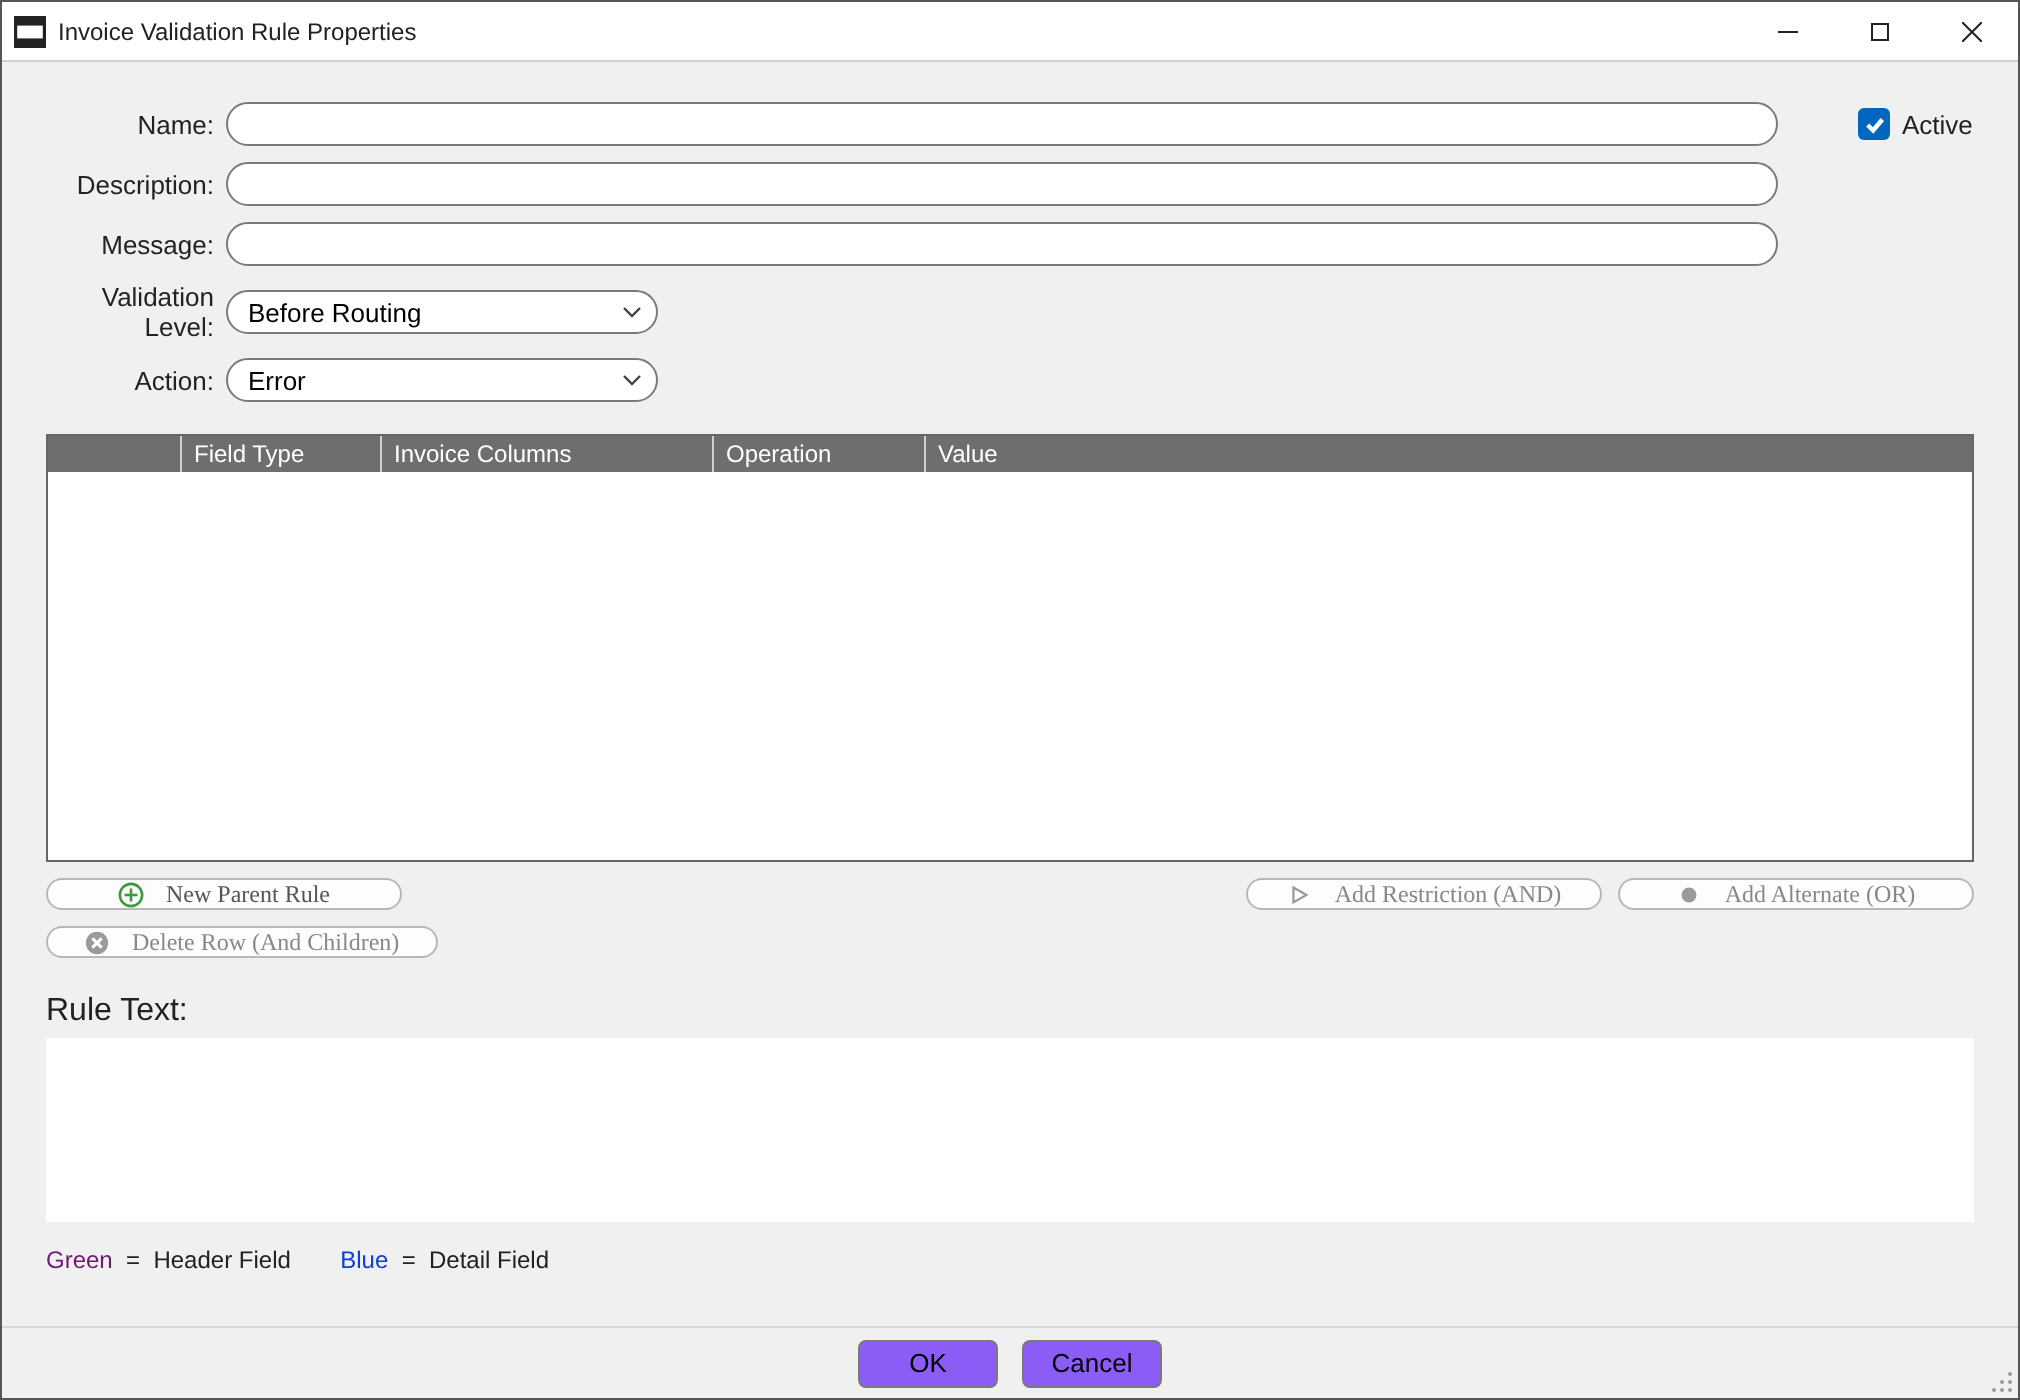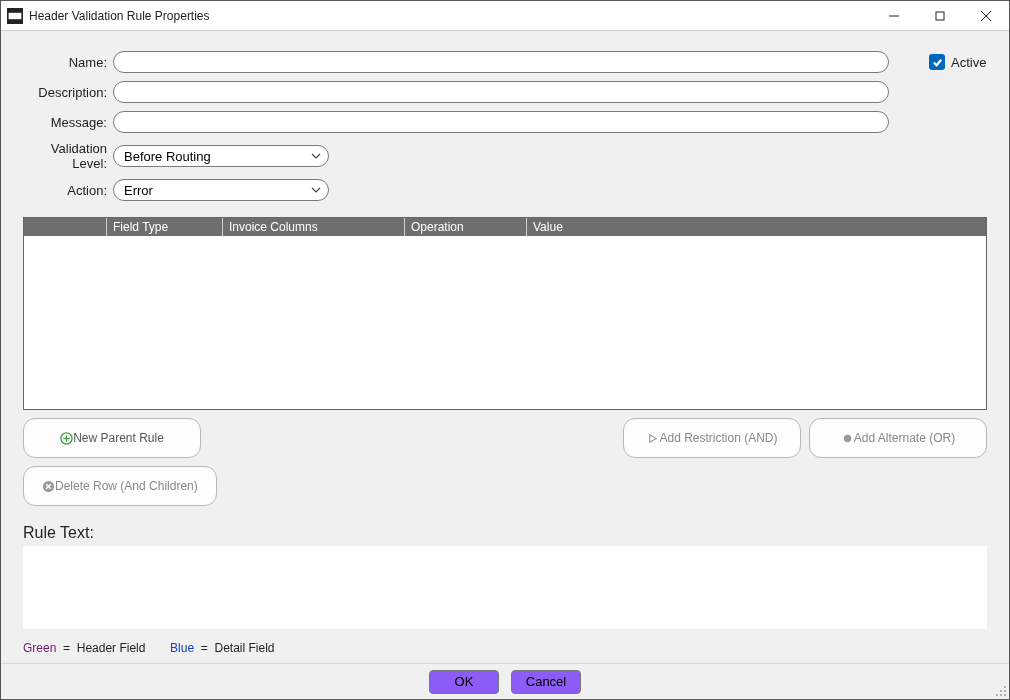--- a/index.html
+++ b/index.html
@@ -116,43 +116,43 @@
     height: 214px;
     display: flex; flex-direction: column;
     margin-bottom: 8px;
   }
   .grid-header {
     background: #6e6e6e;
     color: #fff;
     height: 18px;
     display: flex; align-items: flex-end;
     font-size: 12px;
-    gap: 16px;
   }
   .grid-col { border-left: 1px solid #d0d0d0; padding: 0 6px; height: 100%; display: flex; align-items: center; }
   .grid-col.first { border-left: none; }
   .grid-body { flex: 1; background: #fff; }
 
   
   .btn-rows { display: flex; flex-direction: column; gap: 8px; margin-bottom: 18px; }
   .btn-row { display: flex; justify-content: space-between; }
   .btn-left { display: flex; gap: 8px; }
   .btn-right { display: flex; gap: 8px; }
   .pill-btn {
-    height: 40px;
+    height: 16px;
     border: 1px solid #b8b8b8;
     border-radius: 12px;
     background: #fdfdfd;
     padding: 0 18px;
-    display: inline-flex; align-items: center; gap: 0;
+    display: inline-flex; align-items: center; gap: 11px;
     font-size: 12px;
     color: #555;
     cursor: pointer;
     min-width: 178px;
     justify-content: center;
+    font-family: Liberation Serif, serif;
   }
   .pill-btn.disabled { color: #888; }
   .pill-btn .ico { width: 13px; height: 13px; display: inline-flex; align-items: center; justify-content: center; }
 
   
   .rule-label { font-size: 16px; margin-bottom: 4px; }
   .rule-text-box {
     background: #fff;
     height: 92px;
     margin-bottom: 10px;
@@ -189,21 +189,21 @@
 <body>
 
 <div class="window">
 
   <div class="titlebar">
     <span class="app-icon">
       <svg viewBox="0 0 10 10">
           <rect x="1" y="3" width="8" height="4" fill="#fff"></rect>
         </svg>
     </span>
-    <span class="title">Header Validation Rule Properties</span>
+    <span class="title">Invoice Validation Rule Properties</span>
     <div class="win-controls">
       <button class="win-btn">
         <svg viewBox="0 0 10 10">
             <line x1="0" y1="5" x2="10" y2="5" stroke="#222" stroke-width="1"></line>
           </svg>
       </button>
       <button class="win-btn">
         <svg viewBox="0 0 10 10">
             <rect x="1" y="1" width="8" height="8" fill="none" stroke="#222" stroke-width="1"></rect>
           </svg>

